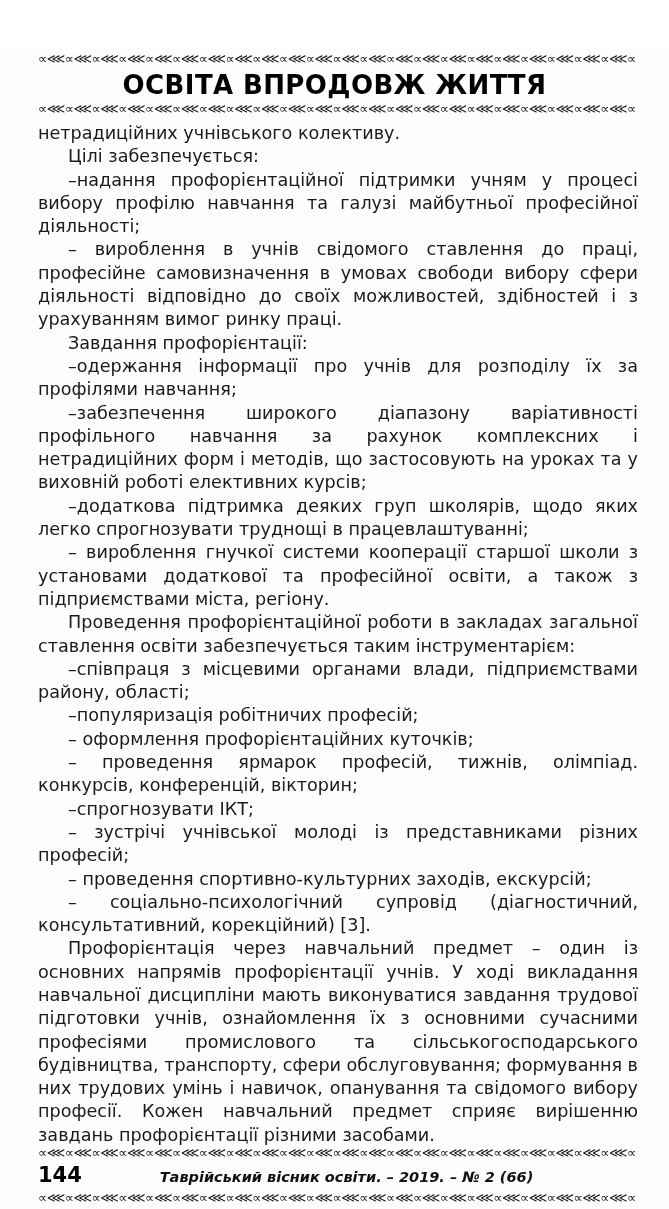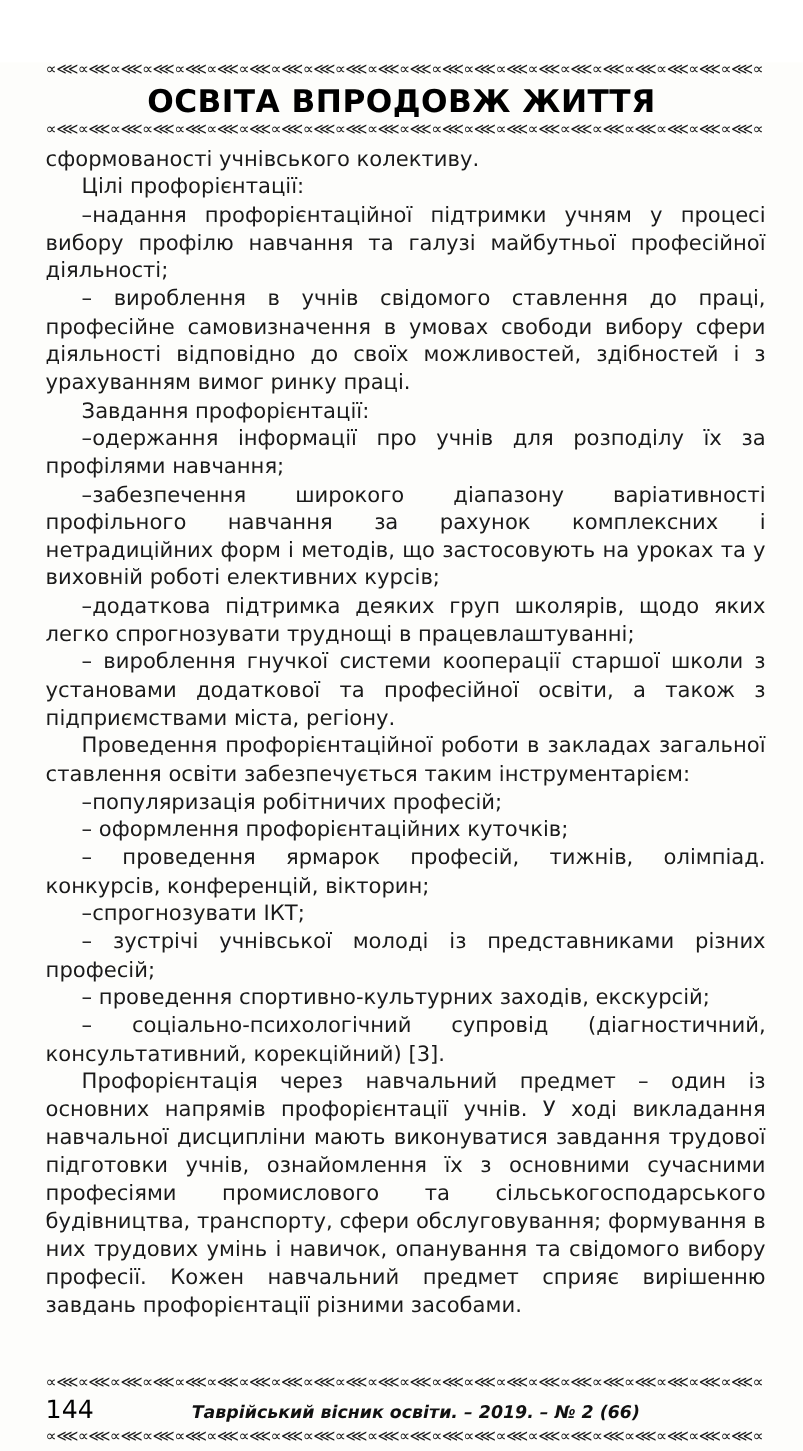--- a/index.html
+++ b/index.html
@@ -70,21 +70,21 @@
     width: 597px;
   }
   .footer-rule-top { margin-bottom: 3px; }
   .footer-line {
     display: flex;
     align-items: baseline;
     height: 26px;
   }
   .page-number {
     font-size: 21px;
-    font-weight: normal;
+    font-weight: bold;
     color: #000;
     width: 80px;
     text-align: left;
   }
   .footer-journal {
     flex: 1;
     text-align: center;
     font-size: 14.5px;
     font-weight: bold;
     font-style: italic;
@@ -99,30 +99,31 @@
 
 <div class="page">
 
   <div class="ornament ornament-top-1">∝⋘∝⋘∝⋘∝⋘∝⋘∝⋘∝⋘∝⋘∝⋘∝⋘∝⋘∝⋘∝⋘∝⋘∝⋘∝⋘∝⋘∝⋘∝⋘∝⋘∝⋘∝⋘∝⋘∝⋘∝⋘∝⋘∝⋘∝⋘∝⋘∝⋘∝</div>
 
   <div class="header-title">ОСВІТА ВПРОДОВЖ ЖИТТЯ</div>
 
   <div class="ornament ornament-top-2">∝⋘∝⋘∝⋘∝⋘∝⋘∝⋘∝⋘∝⋘∝⋘∝⋘∝⋘∝⋘∝⋘∝⋘∝⋘∝⋘∝⋘∝⋘∝⋘∝⋘∝⋘∝⋘∝⋘∝⋘∝⋘∝⋘∝⋘∝⋘∝⋘∝⋘∝</div>
 
   <div class="body-text">
-    <p>сформованості учнівського колективу.</p>
-    <p class="indent">Цілі профорієнтації:</p>
+    <p>нетрадиційних учнівського колективу.</p>
+    <p class="indent">Цілі забезпечується:</p>
     <p class="indent">–надання профорієнтаційної підтримки учням у процесі вибору профілю навчання та галузі майбутньої професійної діяльності;</p>
     <p class="indent">– вироблення в учнів свідомого ставлення до праці, професійне самовизначення в умовах свободи вибору сфери діяльності відповідно до своїх можливостей, здібностей і з урахуванням вимог ринку праці.</p>
     <p class="indent">Завдання профорієнтації:</p>
     <p class="indent">–одержання інформації про учнів для розподілу їх за профілями навчання;</p>
     <p class="indent">–забезпечення широкого діапазону варіативності профільного навчання за рахунок комплексних і нетрадиційних форм і методів, що застосовують на уроках та у виховній роботі елективних курсів;</p>
     <p class="indent">–додаткова підтримка деяких груп школярів, щодо яких легко спрогнозувати труднощі в працевлаштуванні;</p>
     <p class="indent">– вироблення гнучкої системи кооперації старшої школи з установами додаткової та професійної освіти, а також з підприємствами міста, регіону.</p>
     <p class="indent">Проведення профорієнтаційної роботи в закладах загальної ставлення освіти забезпечується таким інструментарієм:</p>
+    <p class="indent">–співпраця з місцевими органами влади, підприємствами району, області;</p>
     <p class="indent">–популяризація робітничих професій;</p>
     <p class="indent">– оформлення профорієнтаційних куточків;</p>
     <p class="indent">– проведення ярмарок професій, тижнів, олімпіад. конкурсів, конференцій, вікторин;</p>
     <p class="indent">–спрогнозувати ІКТ;</p>
     <p class="indent">– зустрічі учнівської молоді із представниками різних професій;</p>
     <p class="indent">– проведення спортивно-культурних заходів, екскурсій;</p>
     <p class="indent">– соціально-психологічний супровід (діагностичний, консультативний, корекційний) [3].</p>
     <p class="indent">Профорієнтація через навчальний предмет – один із основних напрямів профорієнтації учнів. У ході викладання навчальної дисципліни мають виконуватися завдання трудової підготовки учнів, ознайомлення їх з основними сучасними професіями промислового та сільськогосподарського будівництва, транспорту, сфери обслуговування; формування в них трудових умінь і навичок, опанування та свідомого вибору професії. Кожен навчальний предмет сприяє вирішенню завдань профорієнтації різними засобами.</p>
   </div>
 

